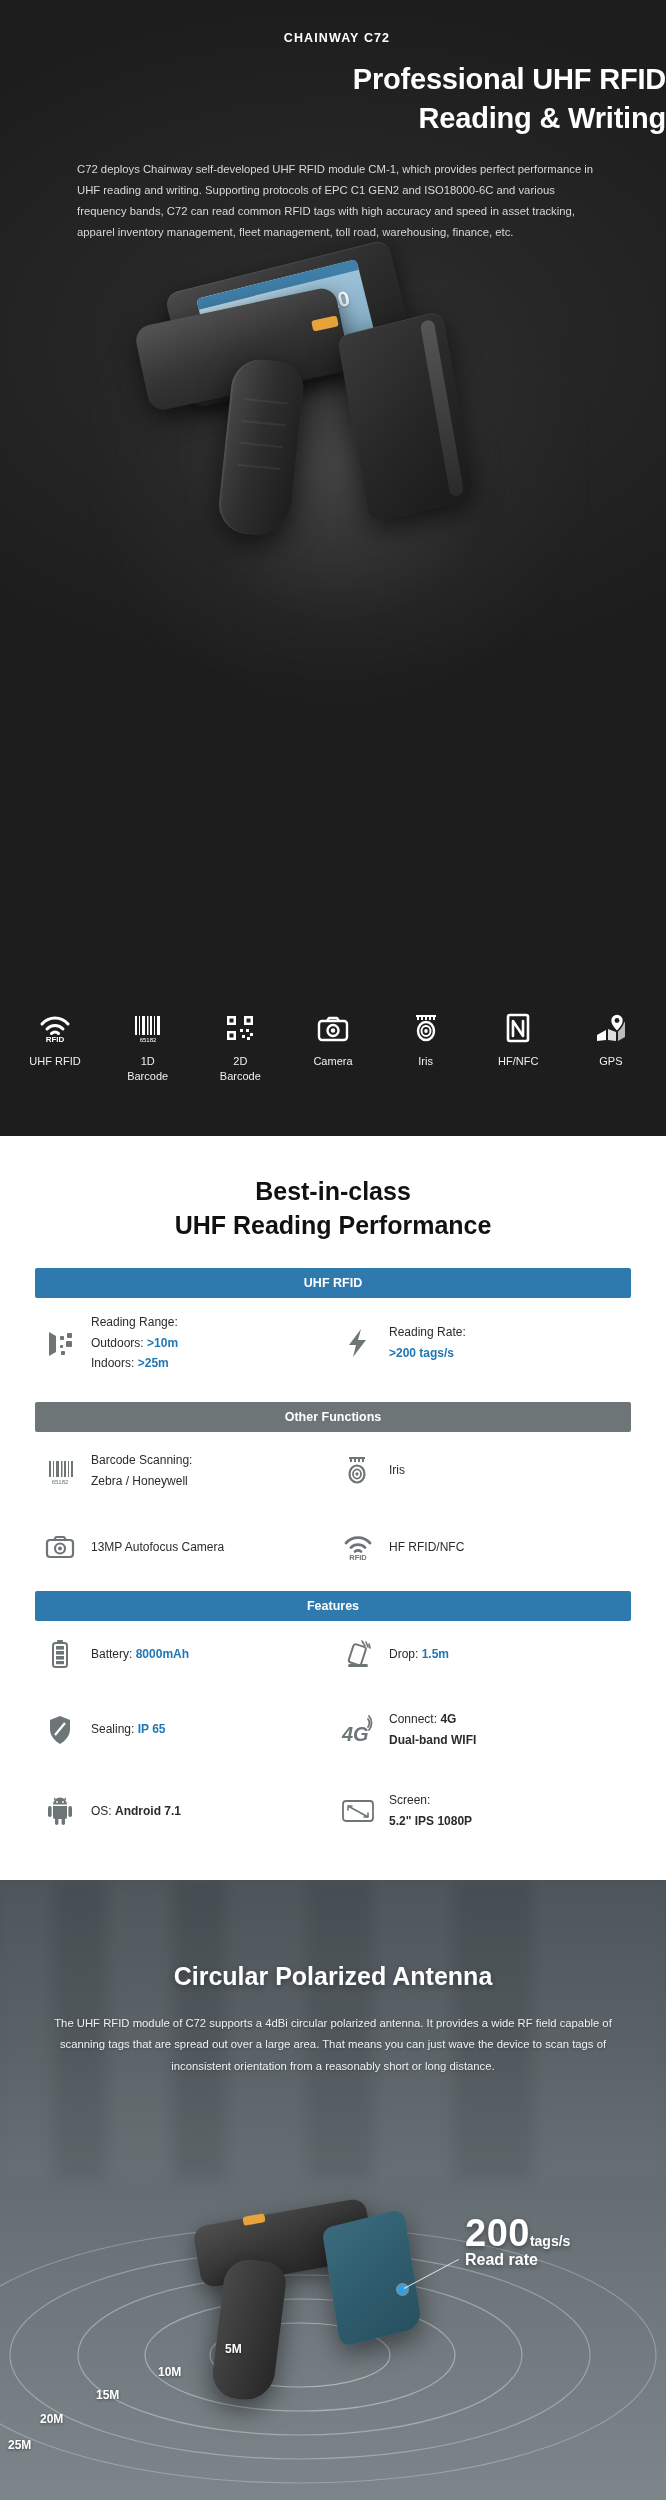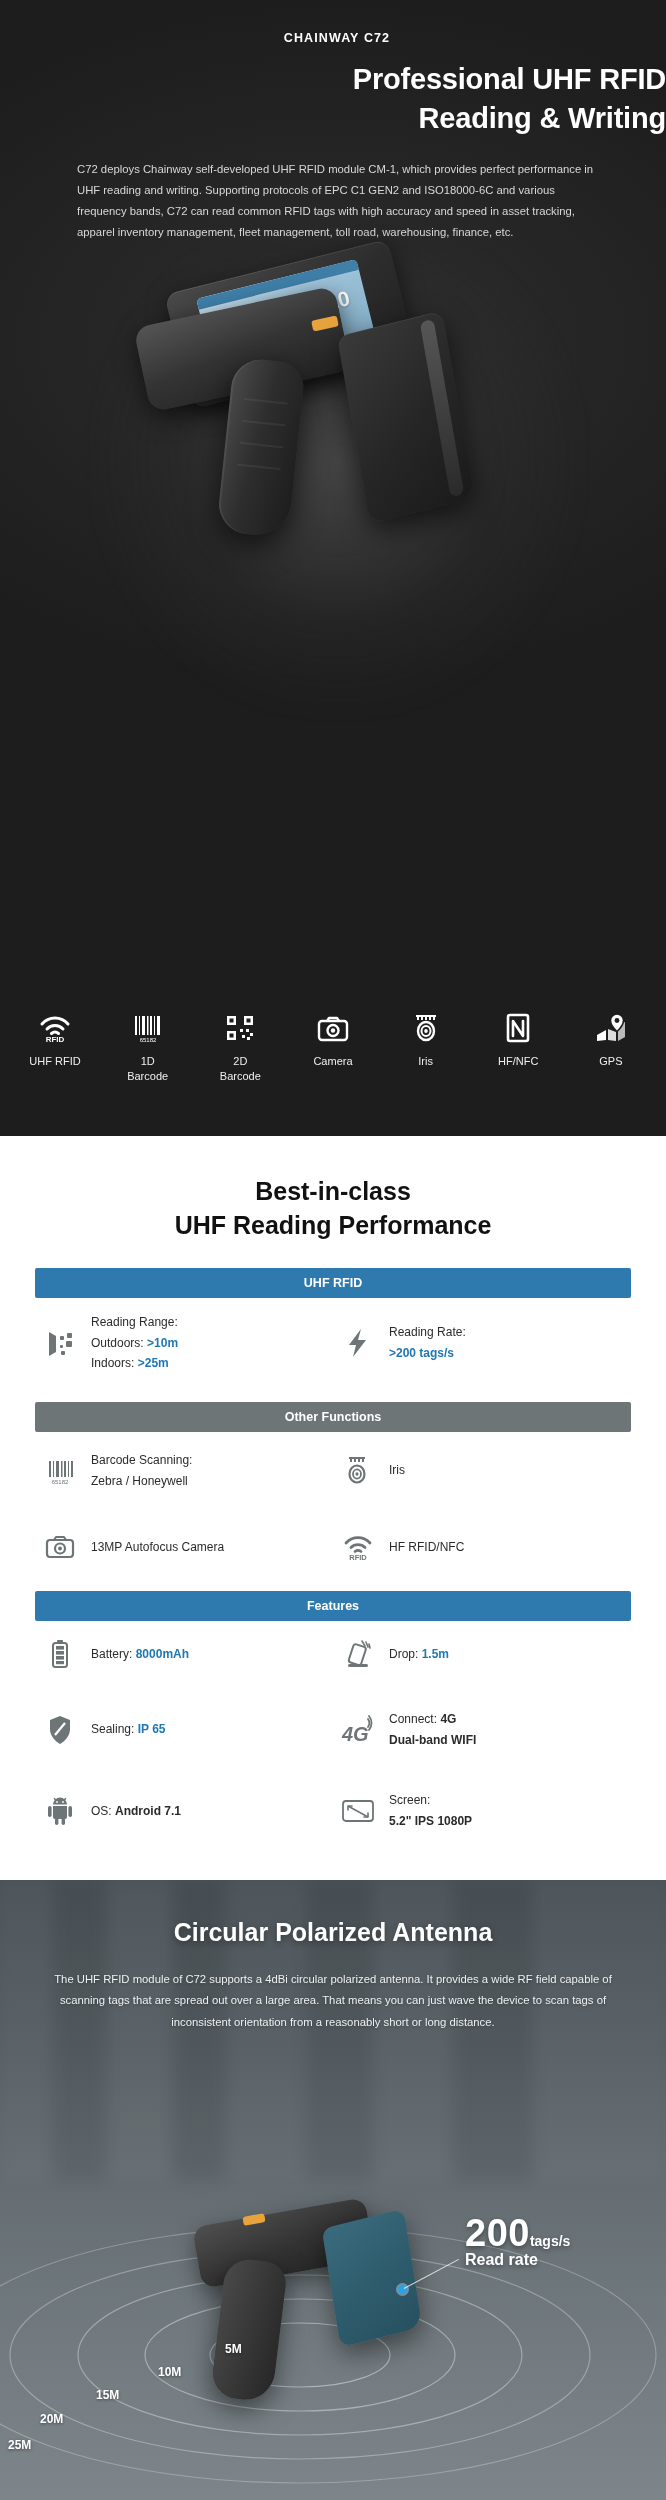--- a/index.html
+++ b/index.html
@@ -241,21 +241,21 @@
       rgba(255,255,255,.05) 56% 68%, rgba(0,0,0,.10) 68% 80%, rgba(255,255,255,.05) 80% 100%);
     filter: blur(8px);
     opacity:.55;
   }
   .antenna-title {
     position: relative;
     text-align: center;
     color: #ffffff;
     font-size: 25px;
     font-weight: bold;
-    padding-top: 38px;
+    padding-top: 82px;
     text-shadow: 0 2px 6px rgba(0,0,0,.35);
   }
   .antenna-desc {
     position: relative;
     width: 566px;
     margin: 22px auto 0;
     text-align: center;
     color: #eef1f2;
     font-size: 11.3px;
     line-height: 1.92;

